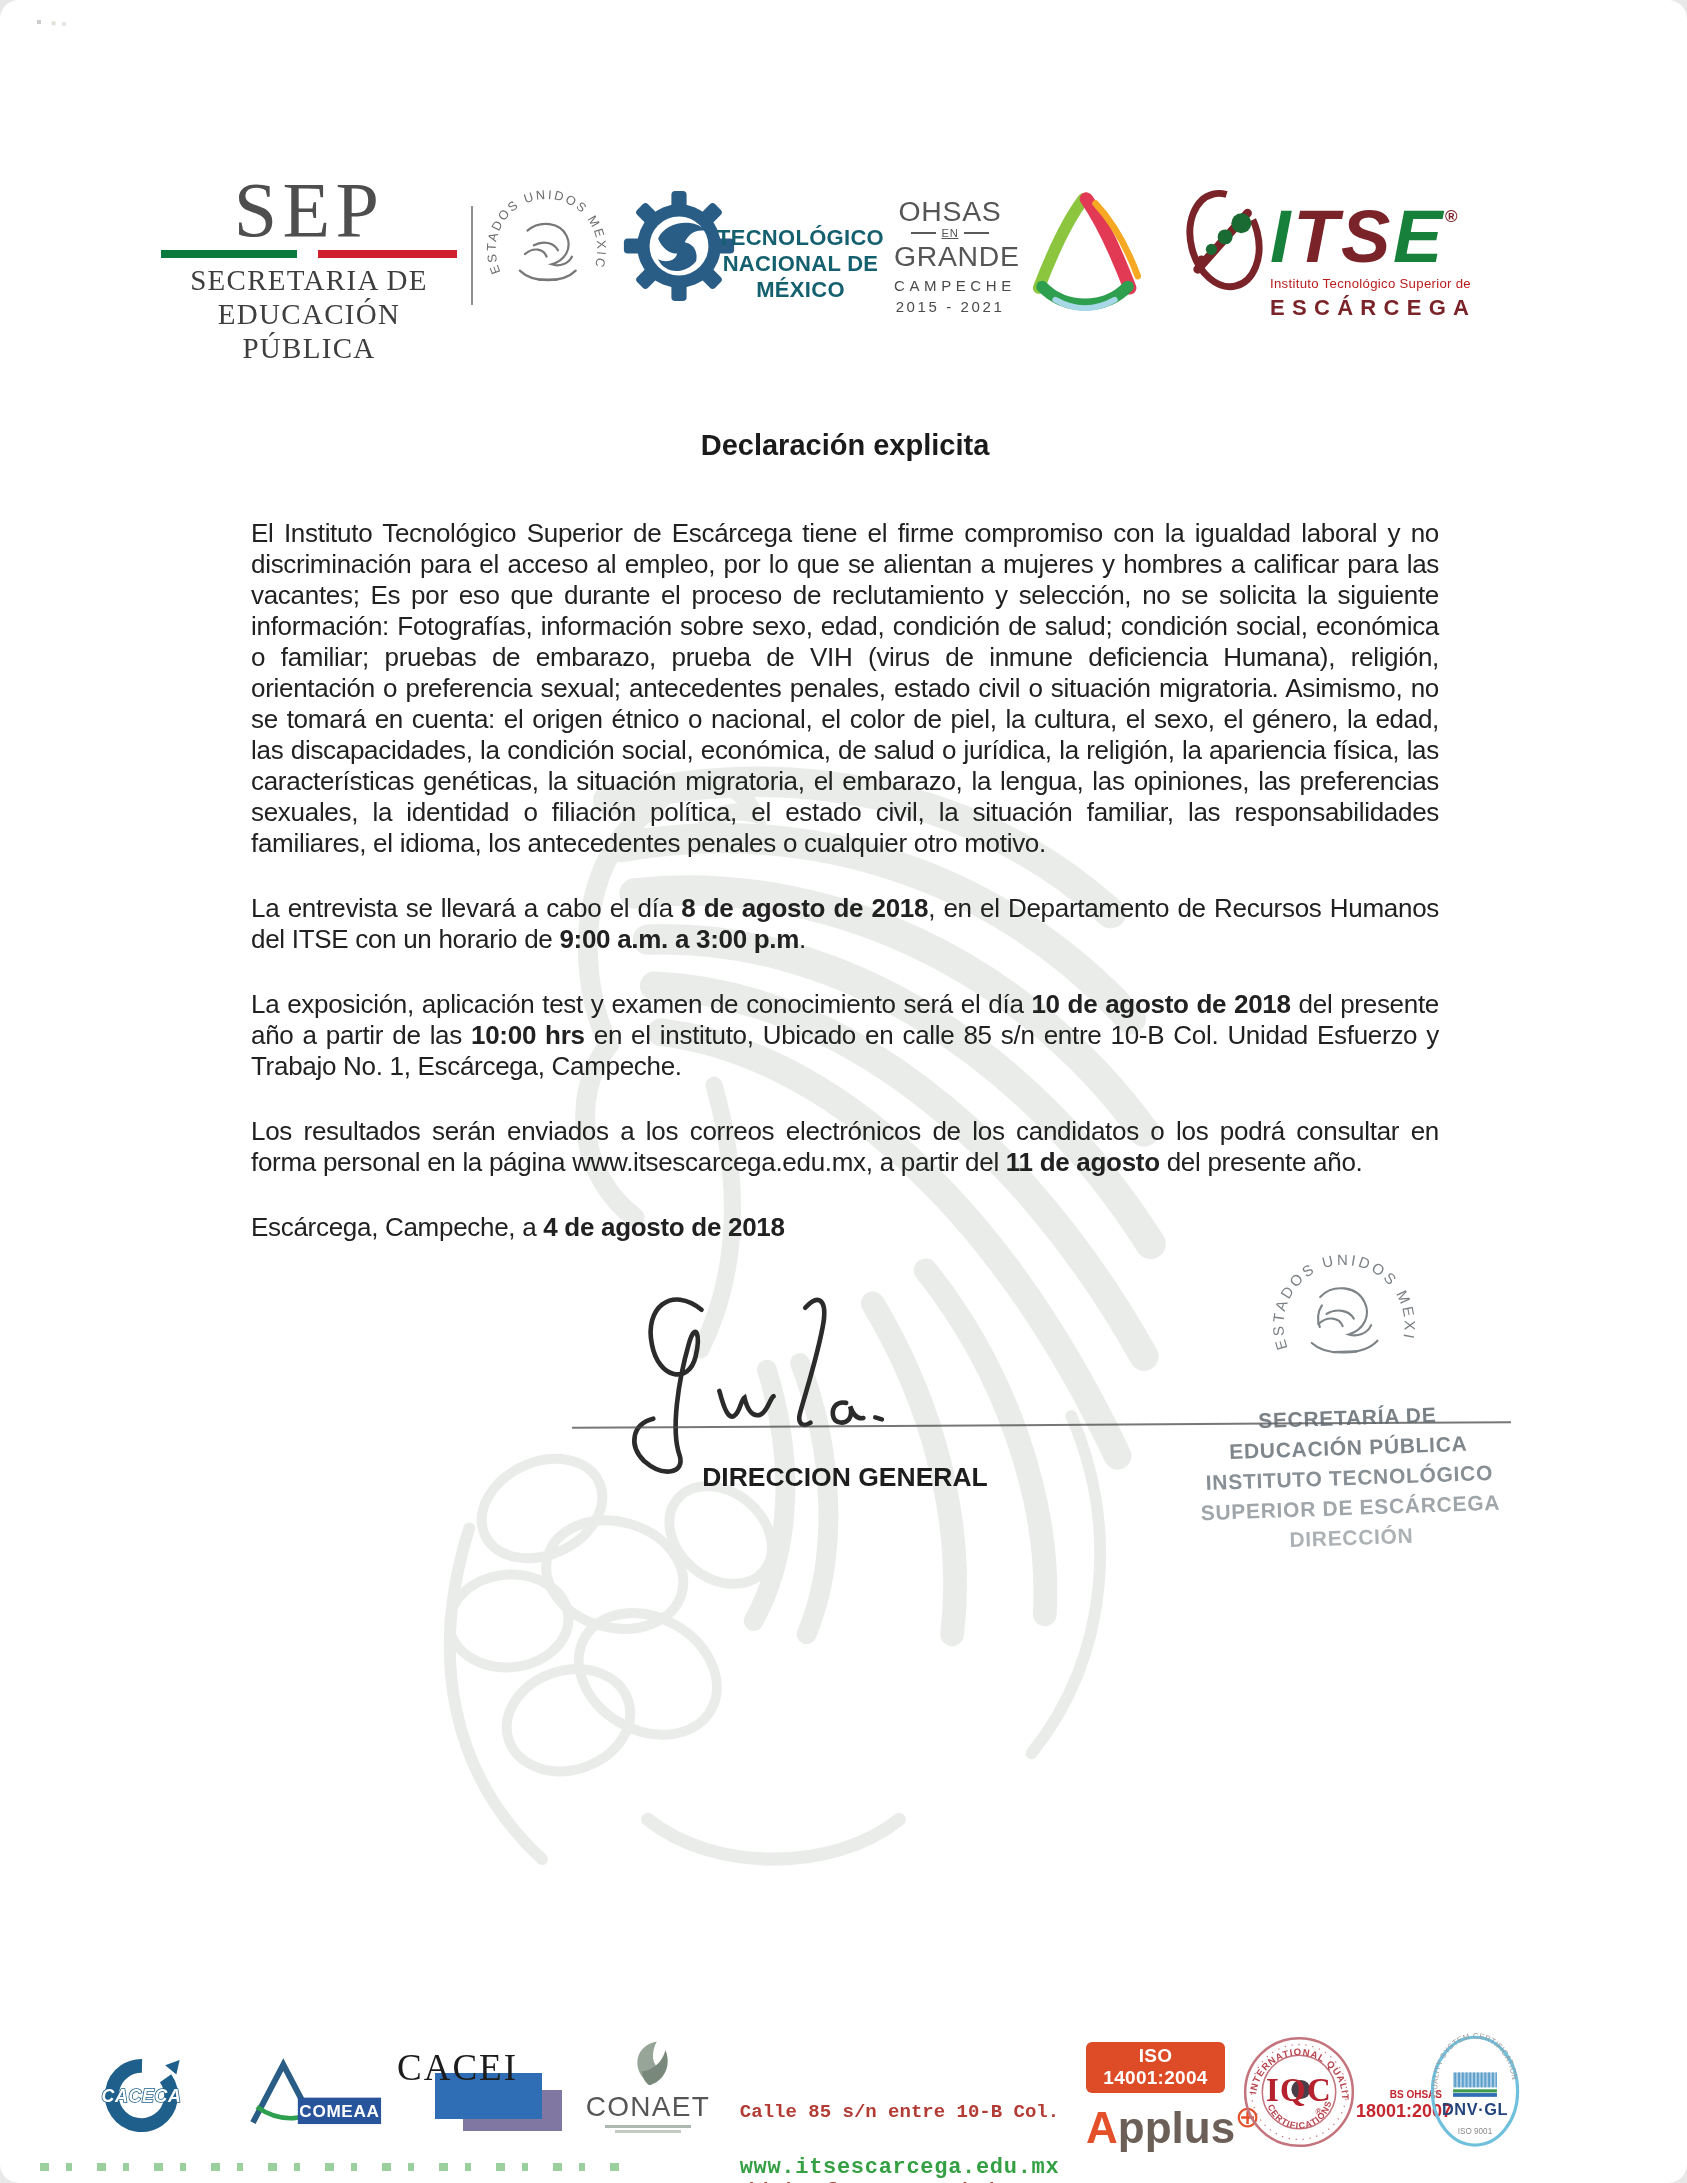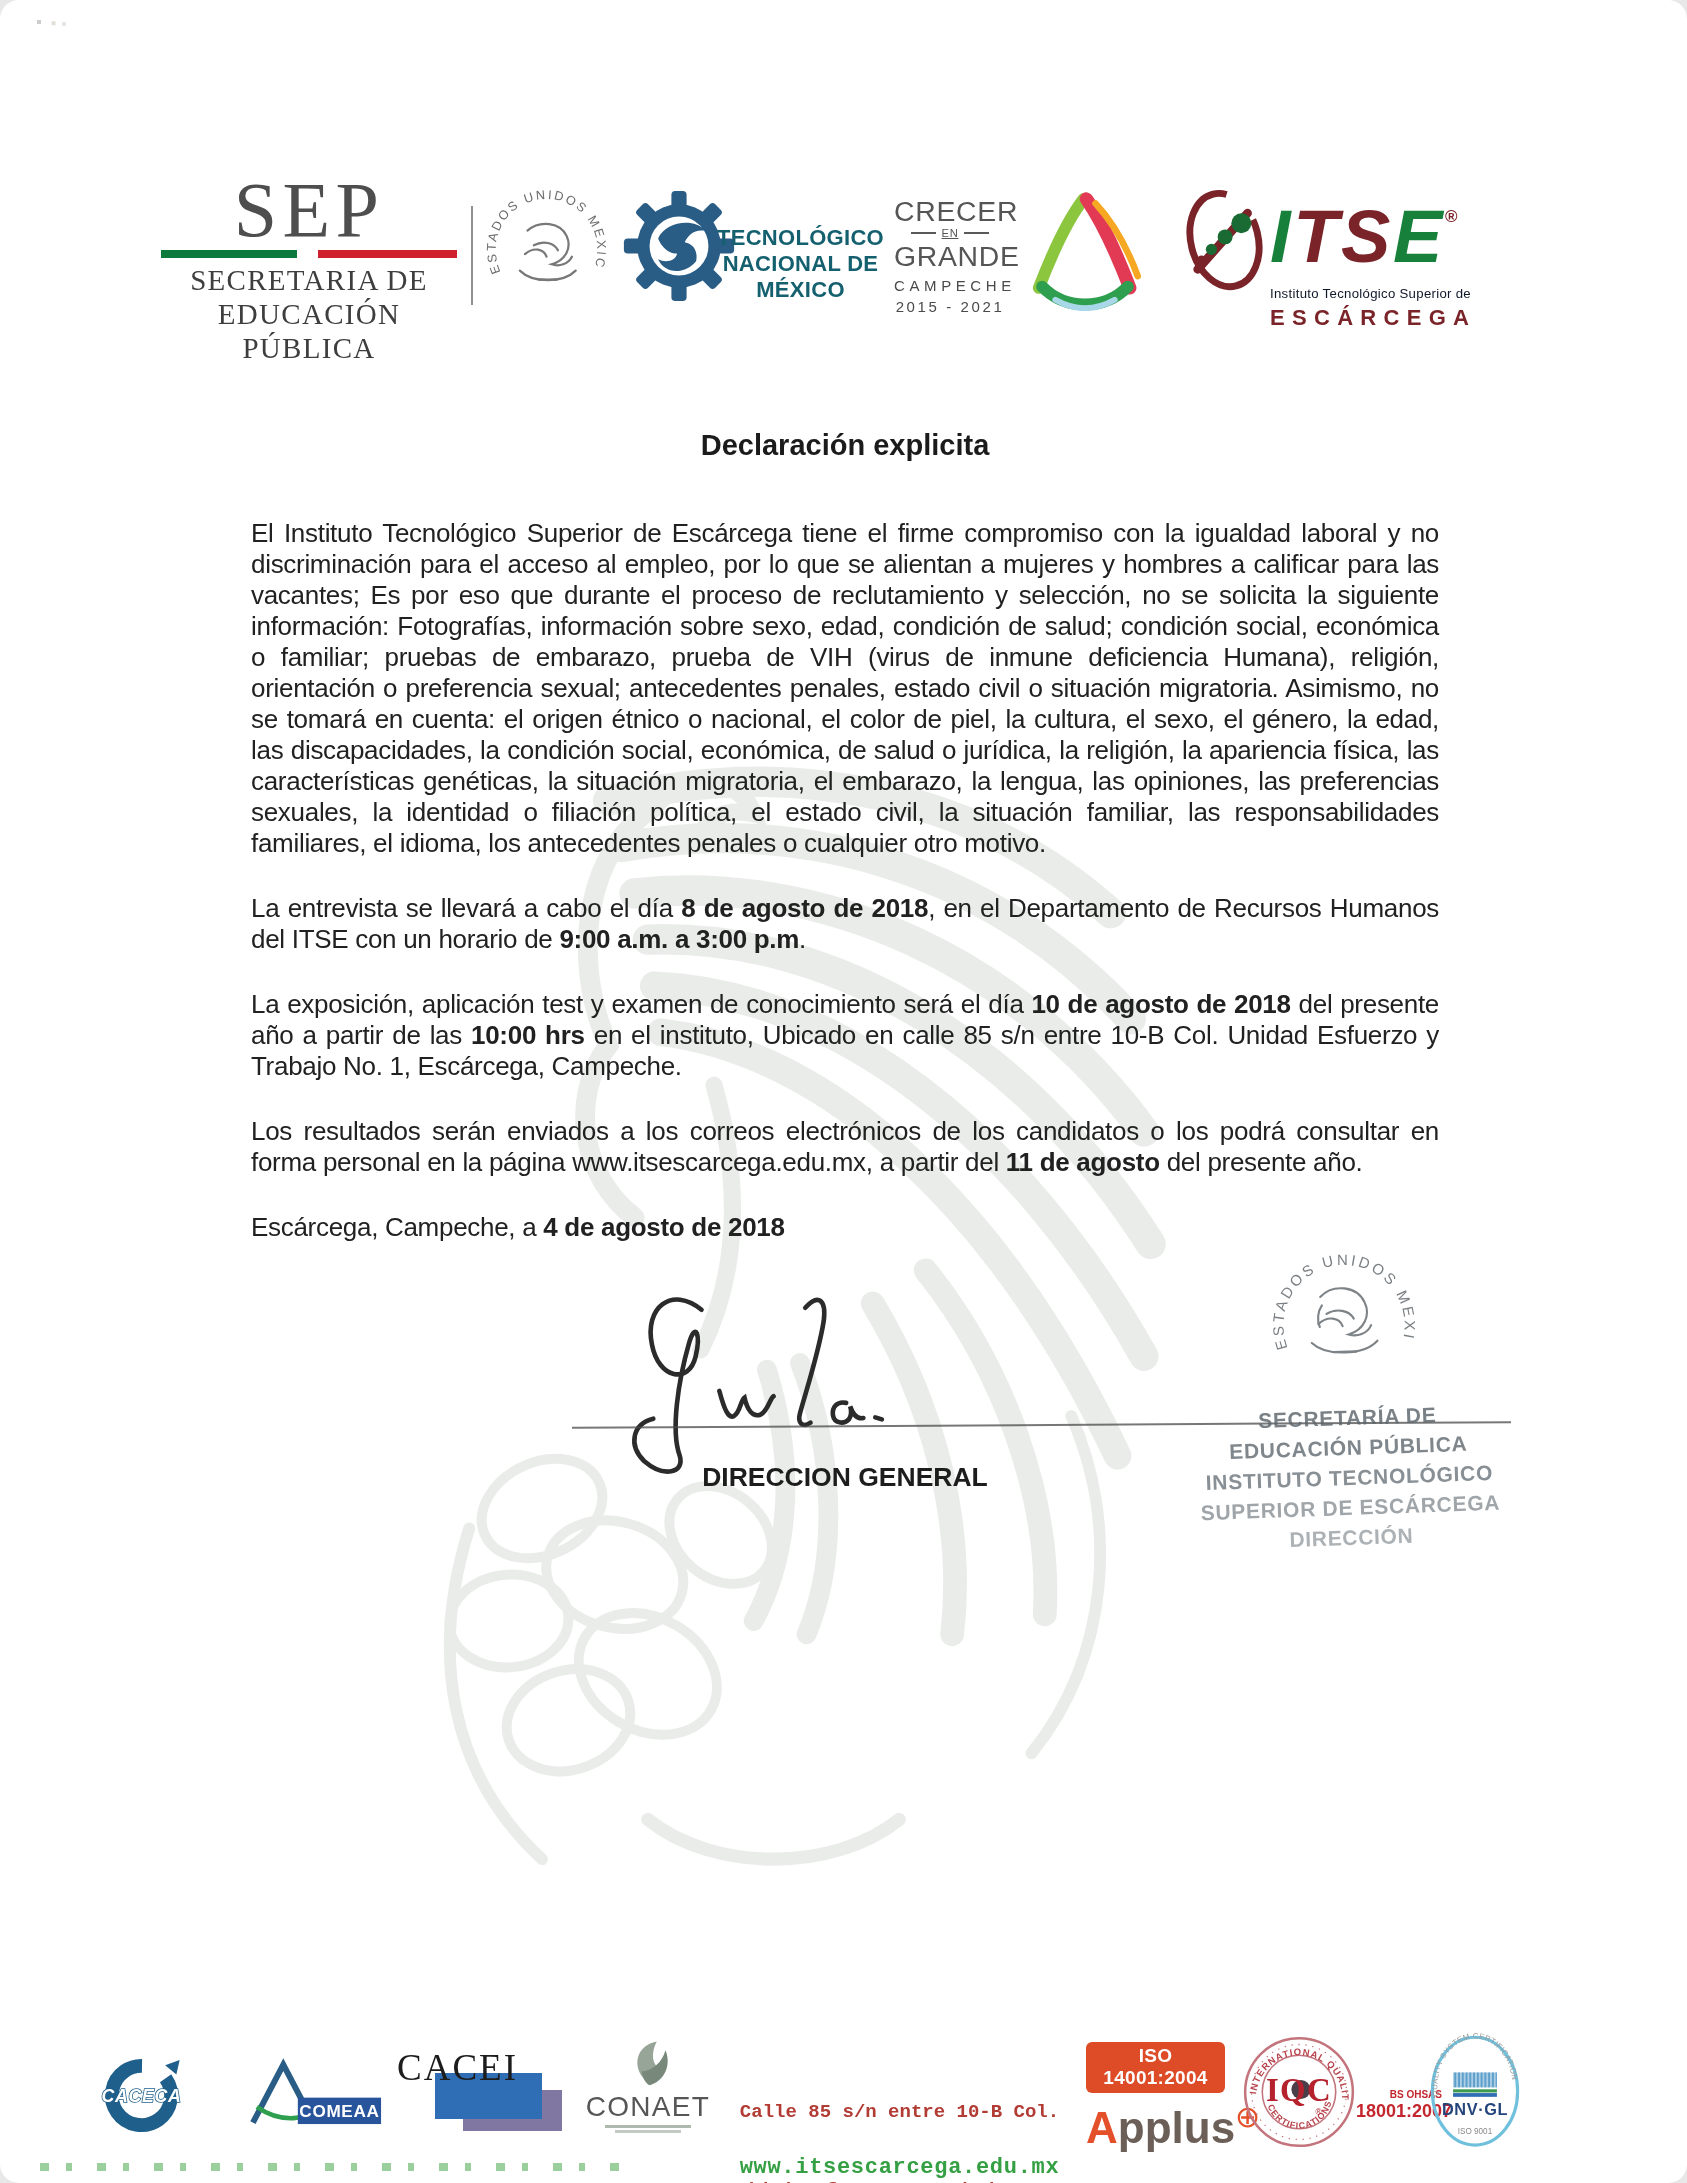--- a/index.html
+++ b/index.html
@@ -41,21 +41,21 @@
   .crecer-years{font-size:15px;letter-spacing:2.6px;color:#4a4a4a;margin-top:4px;}
 
   .tower-svg{left:1019px;top:189px;width:132px;height:122px;}
 
   .itse{left:1184px;top:180px;width:318px;height:132px;}
   .itse-mark{position:absolute;left:0;top:4px;width:81px;height:112px;}
   .itse-text{position:absolute;left:86px;top:0;width:232px;}
   .itse-word{font-size:74px;line-height:74px;font-weight:800;font-style:italic;letter-spacing:2.6px;white-space:nowrap;}
   .itse-green{color:#17803a;} .itse-maroon{color:#7a2328;}
   .itse-reg{font-size:17px;font-style:normal;vertical-align:40px;color:#7a2328;font-weight:700;}
-  .itse-subtitle{font-size:13.2px;color:#0f172a;margin-top:12px;letter-spacing:0.3px;white-space:nowrap;}
+  .itse-subtitle{font-size:13.2px;color:#b91c1c;margin-top:2px;letter-spacing:0.3px;white-space:nowrap;}
   .itse-city{font-size:22px;color:#7a2328;font-weight:700;letter-spacing:7.3px;margin-top:4px;white-space:nowrap;}
 
   
   .doc-body{left:251px;top:429px;width:1188px;}
   .doc-title{text-align:center;font-size:29px;font-weight:700;margin-bottom:56px;color:#1b1b1b;}
   .para{font-size:26px;line-height:31px;letter-spacing:-0.3px;text-align:justify;
         margin:0 0 34px 0;color:#212121;}
   .para b{font-weight:700;}
   .dateline{font-size:26px;letter-spacing:-0.3px;margin-top:6.6px;color:#212121;}
 
@@ -200,21 +200,21 @@
         <path d="M38 52 C46 34 76 30 88 44 C76 42 70 48 66 56 C76 58 80 66 78 76 C64 92 44 88 38 74 C46 78 56 76 58 68 C50 68 42 62 38 52 Z"></path>
       </g>
     </svg>
 
     <div class="abs tecnm-text">
       <div>TECNOLÓGICO</div>
       <div>NACIONAL DE MÉXICO</div>
     </div>
 
     <div class="abs crecer">
-      <div class="crecer-word">CRECER</div>
+      <div class="crecer-word">OHSAS</div>
       <div class="crecer-en">
         <span class="dash"></span>
         <span class="en">EN</span>
         <span class="dash"></span>
       </div>
       <div class="crecer-word">GRANDE</div>
       <div class="crecer-campeche">CAMPECHE</div>
       <div class="crecer-years">2015 - 2021</div>
     </div>
 

